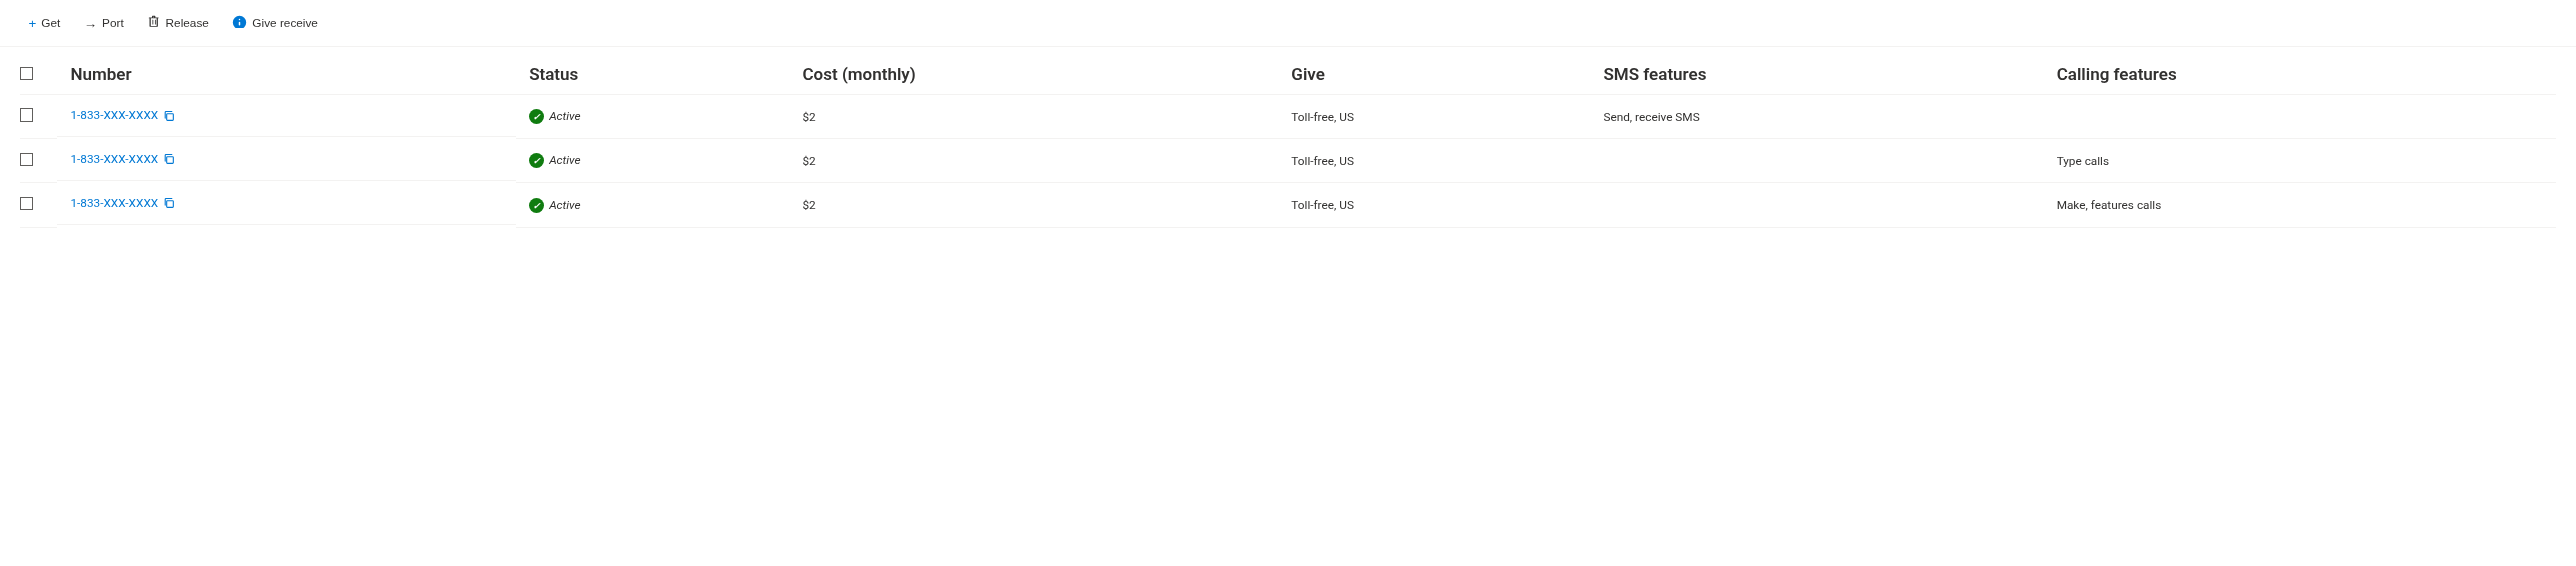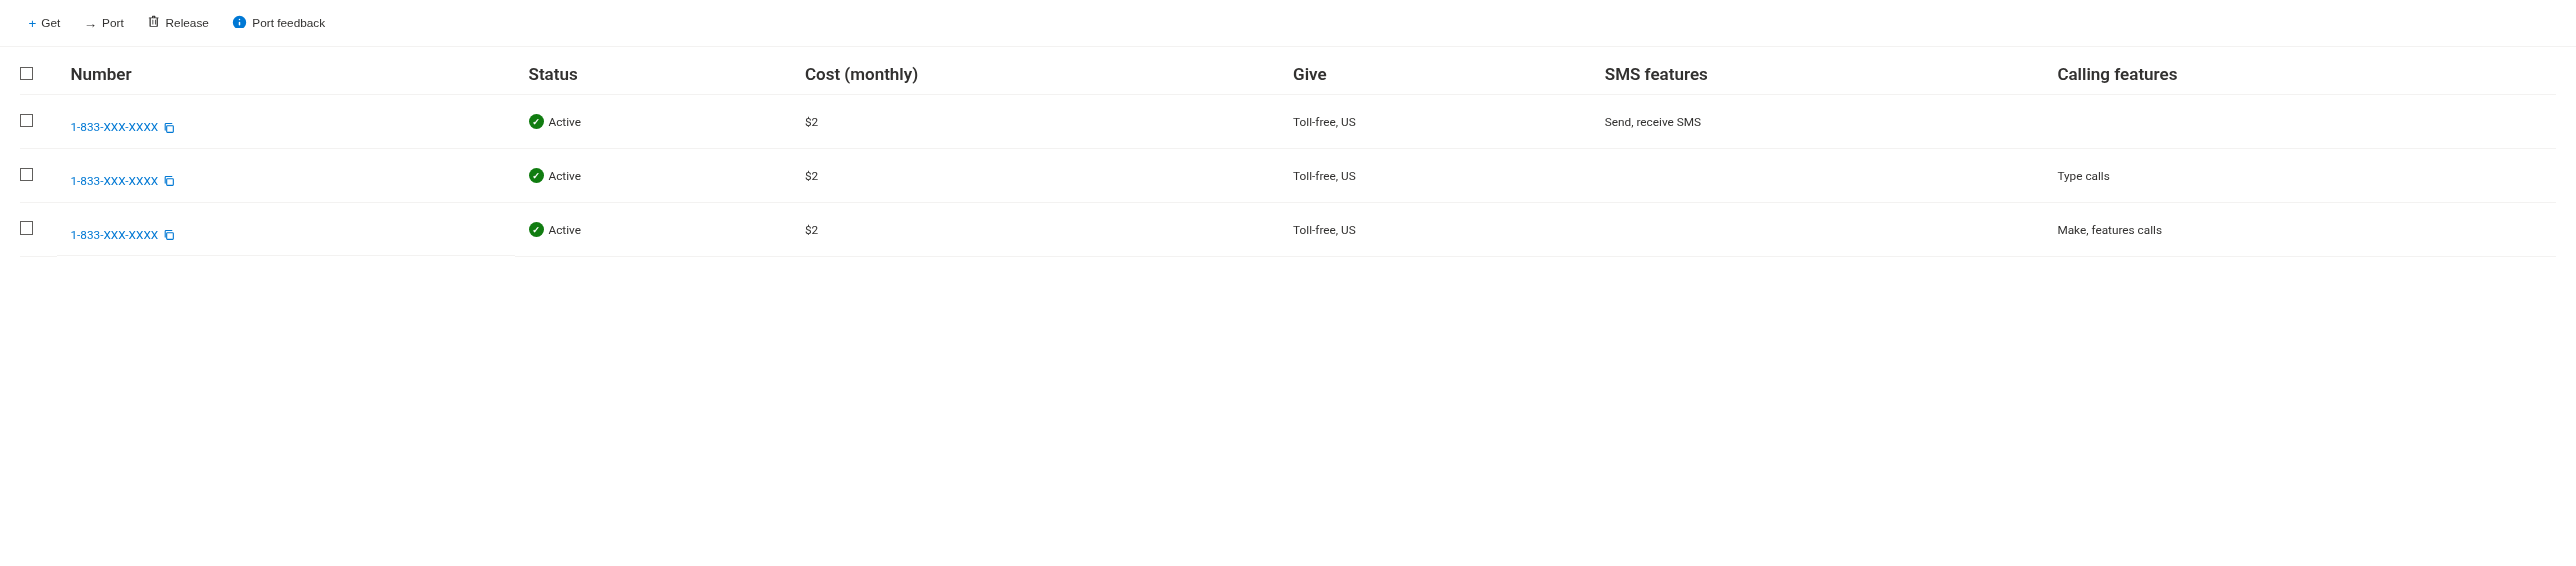--- a/index.html
+++ b/index.html
@@ -61,21 +61,20 @@
       font-size: 17px;
       color: #323130;
       border-bottom: 0.8px solid #f3f2f1;
     }
 
     tbody tr td {
       padding: 13.4px 13.4px;
       border-bottom: 0.8px solid #f3f2f1;
       vertical-align: middle;
       font-size: 11.8px;
-      margin-top: 12px;
     }
 
     .checkbox-cell {
       width: 34px;
     }
 
     .custom-checkbox {
       width: 13.4px;
       height: 13.4px;
       border: 0.8px solid #605e5c;
@@ -95,22 +94,23 @@
       align-items: center;
       margin-left: 5px;
       cursor: pointer;
       color: #0078d4;
       font-size: 11px;
       vertical-align: middle;
     }
 
     .status-cell {
       display: flex;
-      align-items: center;
+      align-items: flex-start;
       gap: 5px;
+      font-style: italic;
     }
 
     .status-icon {
       width: 15px;
       height: 15px;
       border-radius: 50%;
       background: #107c10;
       display: inline-flex;
       align-items: center;
       justify-content: center;
@@ -156,21 +156,21 @@
     </span>
     <span>Release</span>
   </button>
 
   <button class="toolbar-btn blue-icon">
     <span class="icon">
       <svg width="15" height="13.4" viewBox="0 0 20 18" fill="none" xmlns="http://www.w3.org/2000/svg">
         <path d="M10 1a9 9 0 1 0 0 18A9 9 0 0 0 10 1zm-1 5a1 1 0 1 1 2 0 1 1 0 0 1-2 0zm1 3a1 1 0 0 1 1 1v3a1 1 0 0 1-2 0v-3a1 1 0 0 1 1-1z" fill="#0078d4"></path>
       </svg>
     </span>
-    <span>Port feedback</span>
+    <span>Give receive</span>
   </button>
 </div>
 
 <div class="table-container">
   <table>
     <thead>
       <tr>
         <th class="checkbox-cell">
           <span class="custom-checkbox"></span>
         </th>

